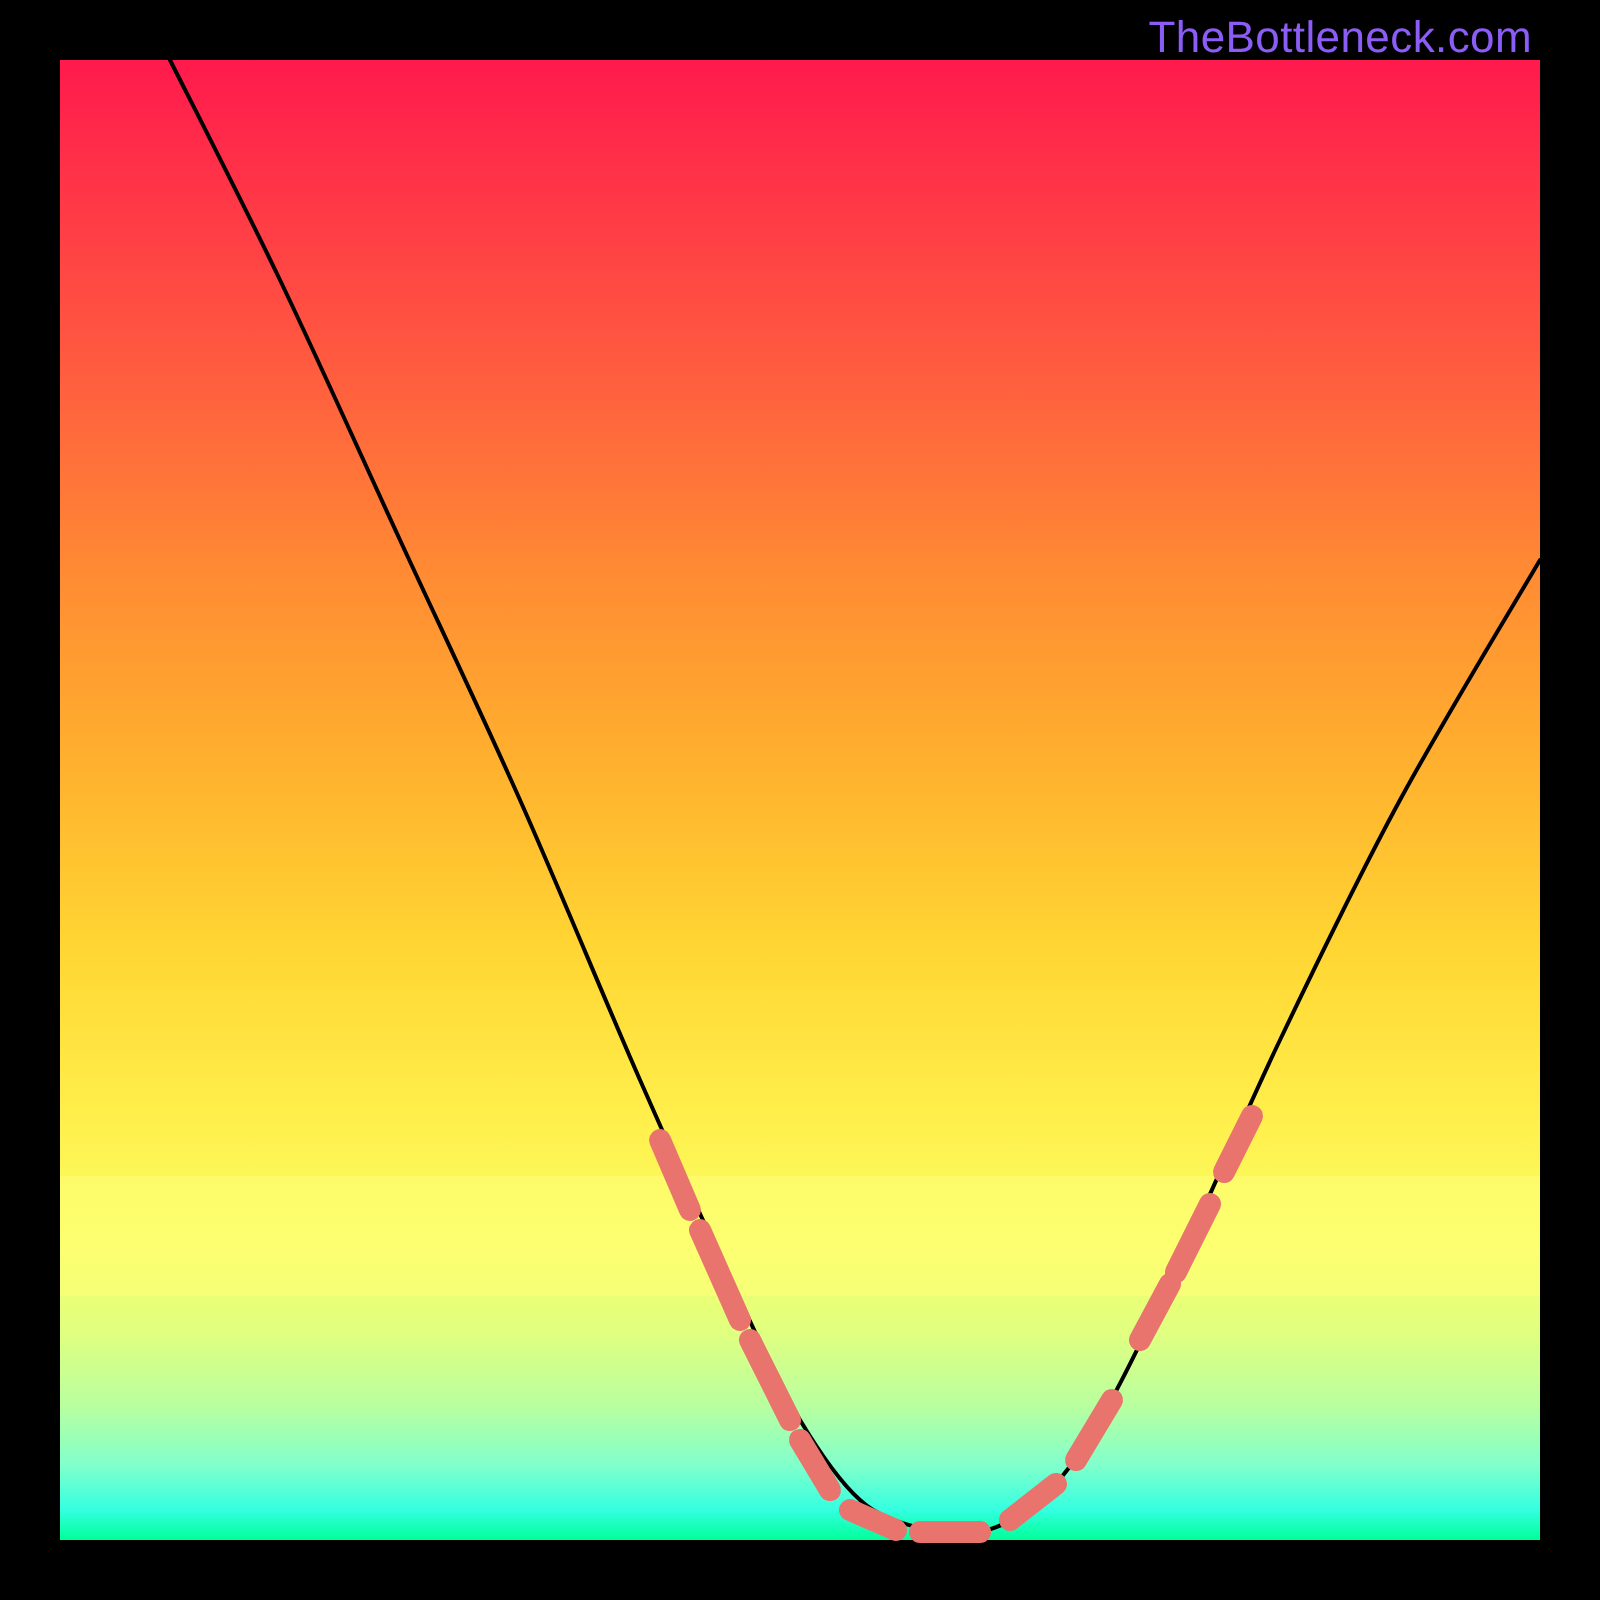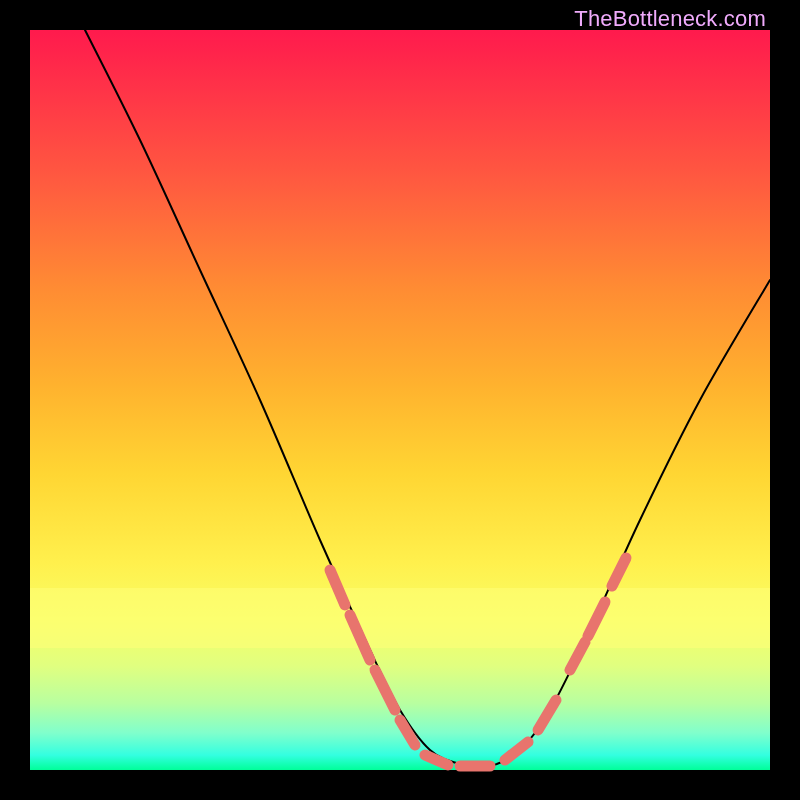--- a/index.html
+++ b/index.html
@@ -41,21 +41,21 @@
     background: rgba(255, 255, 120, 0.55);
   }
   .band.b1 { top: 588px; height: 60px; }
 
   .watermark {
     position: absolute;
     top: 6px;
     right: 34px;
     font-family: Arial, Helvetica, sans-serif;
     font-size: 22px;
-    color: #f0abfc;
+    color: #8b5cf6;
     letter-spacing: 0.2px;
     user-select: none;
   }
 
   svg.plot {
     position: absolute;
     left: 30px;
     top: 30px;
     width: 740px;
     height: 740px;

